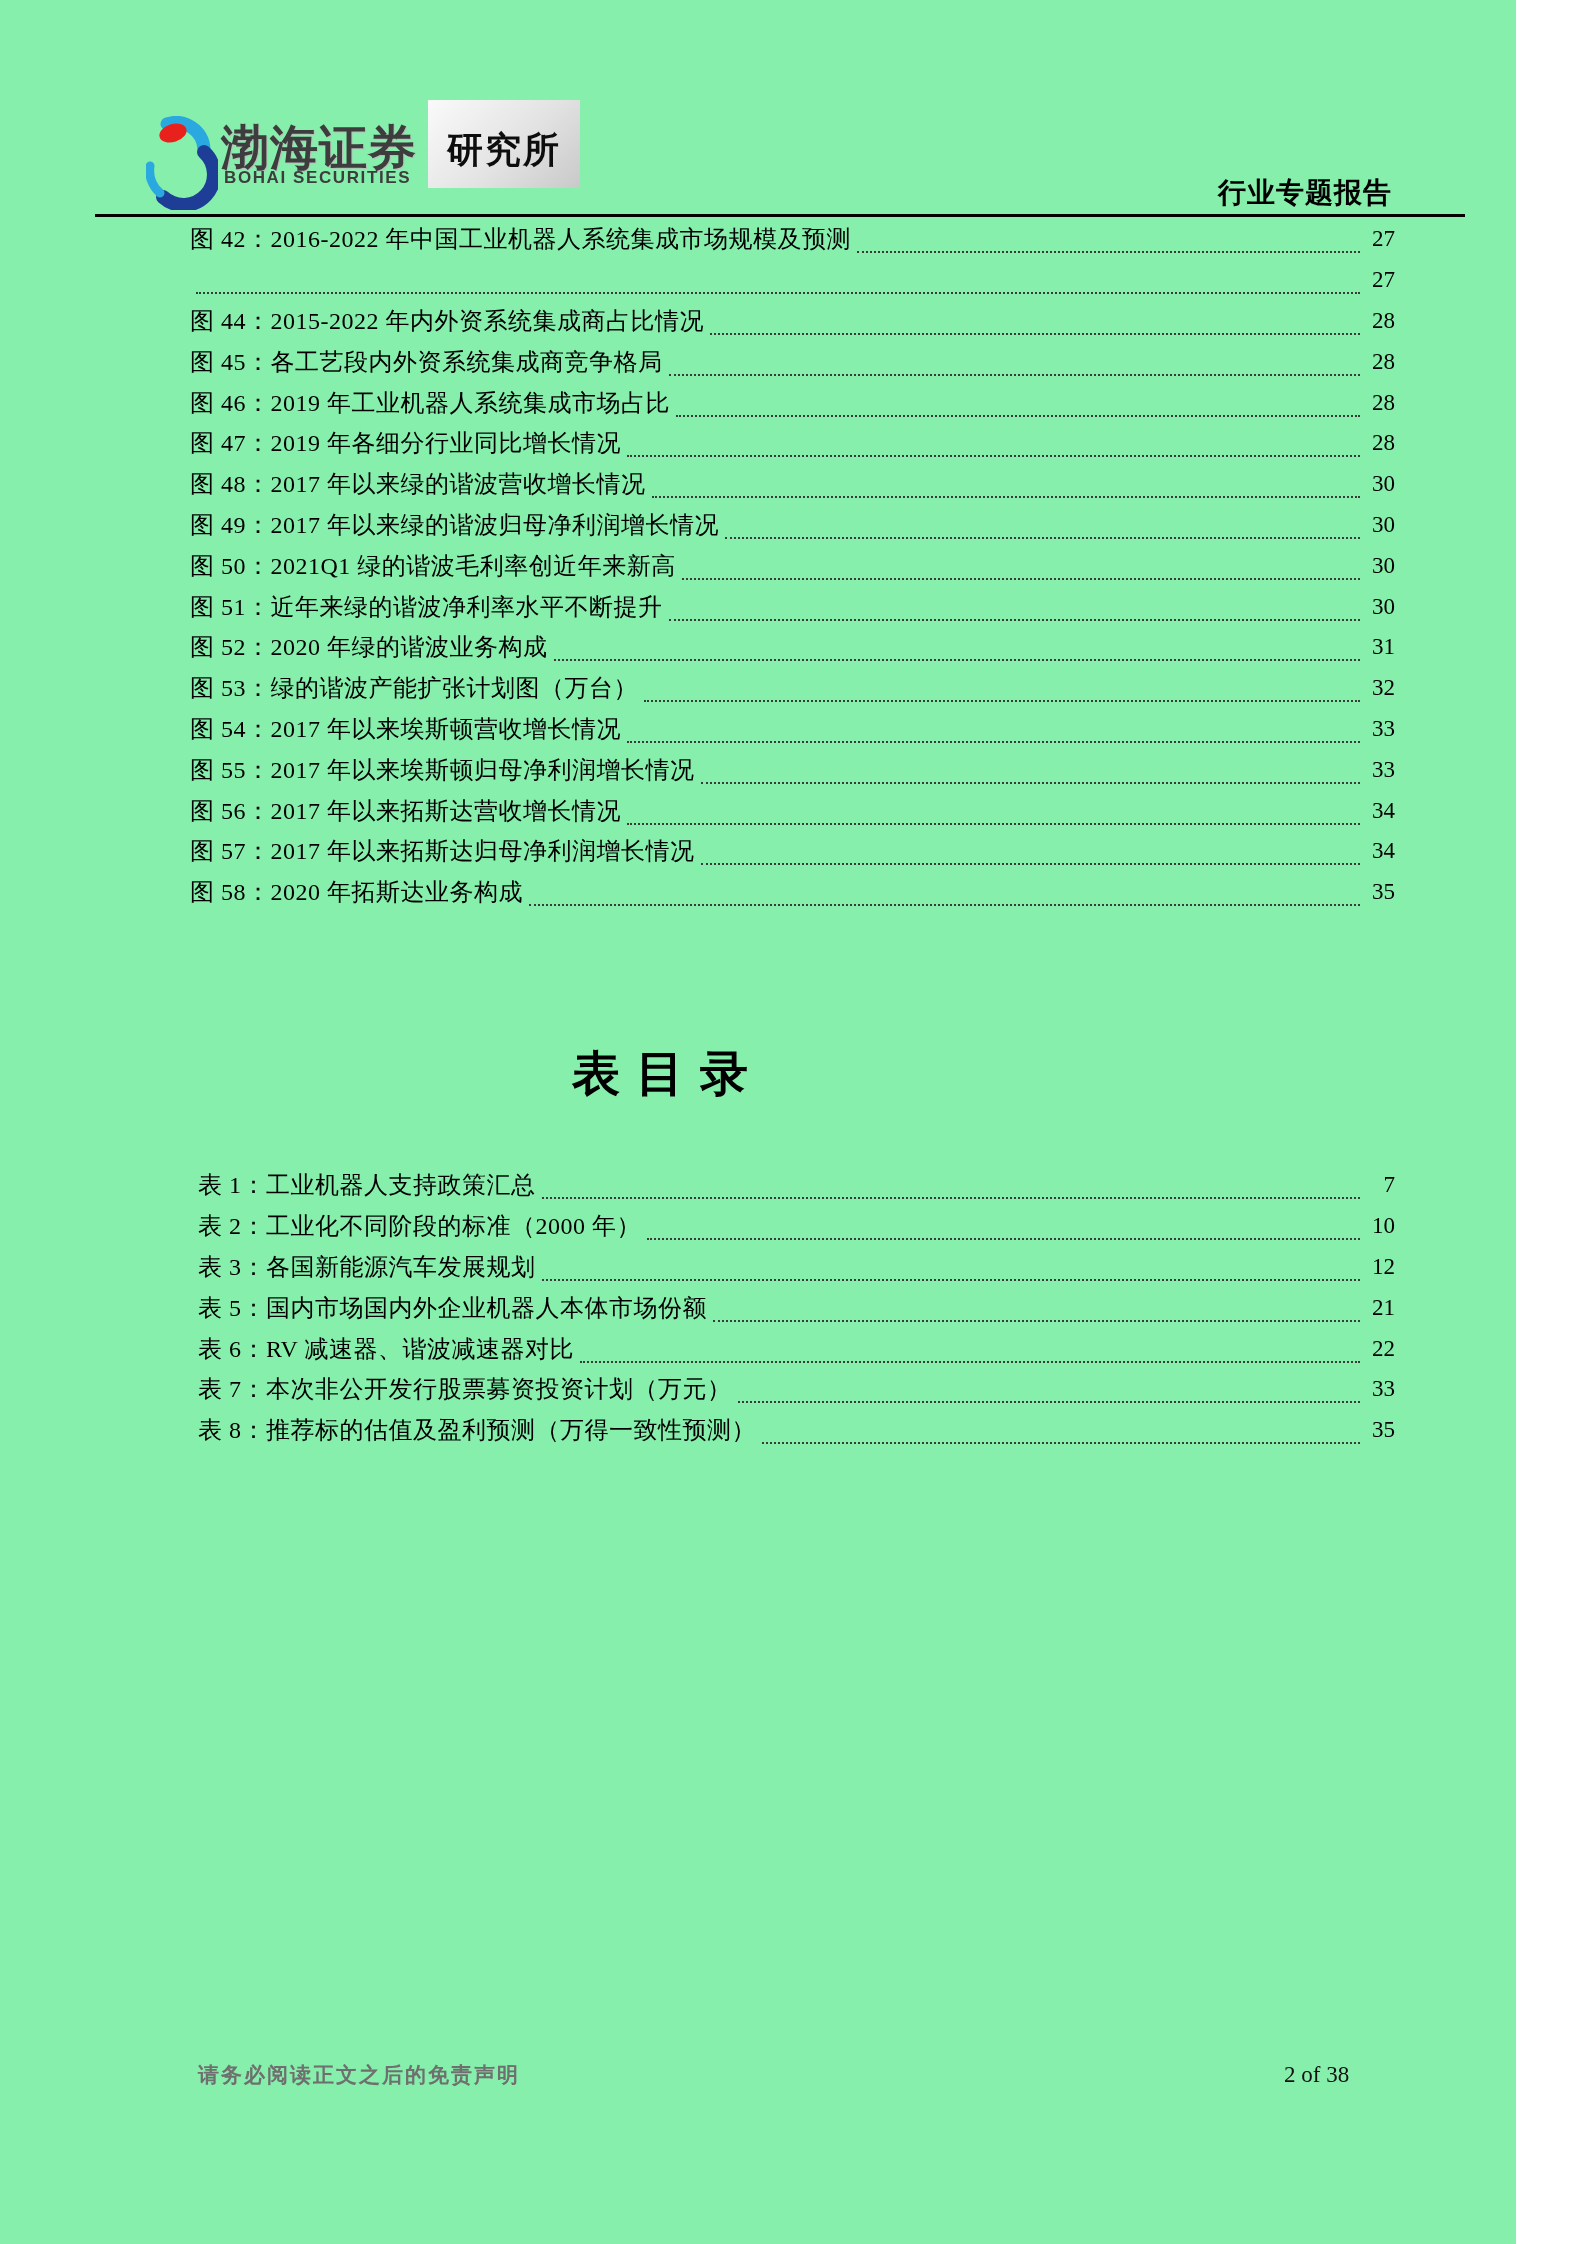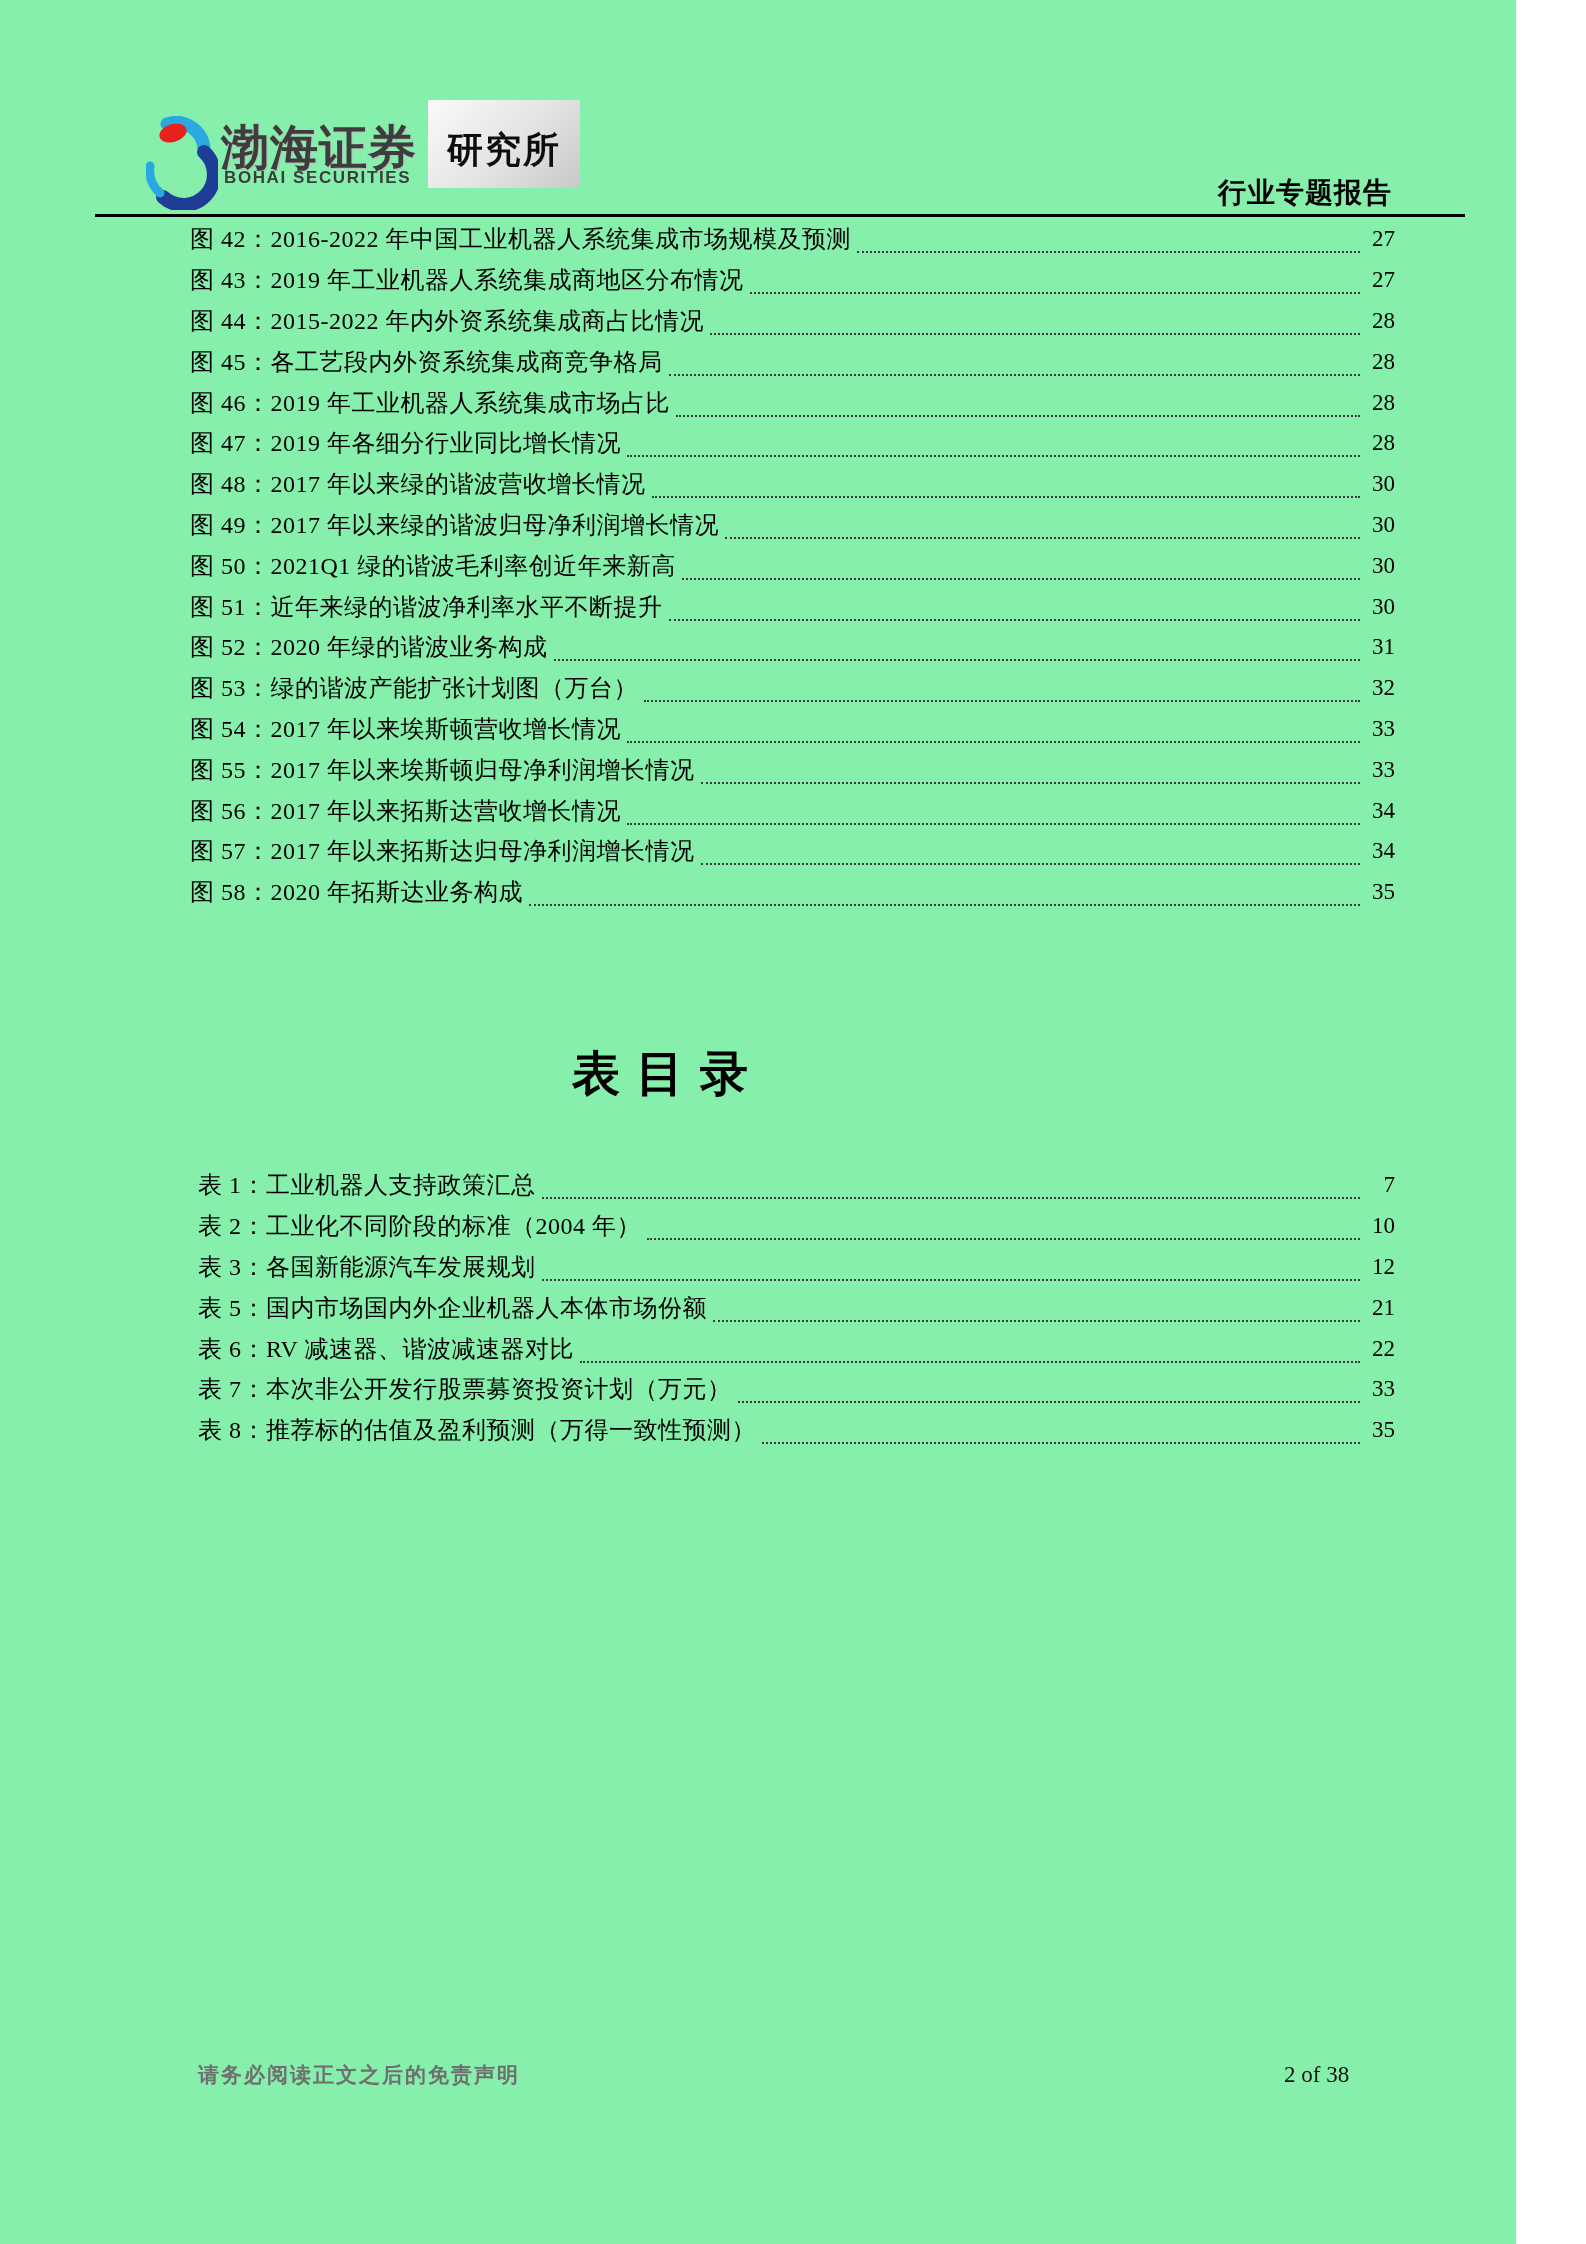--- a/index.html
+++ b/index.html
@@ -93,21 +93,20 @@
   <div class="header-rule"></div>
 
   <ul class="toc figures">
   <li class="toc-row">
     <span class="toc-text">图 42：2016-2022 年中国工业机器人系统集成市场规模及预测</span>
     <span class="leader"></span>
     <span class="toc-page">27</span>
   </li>
 
   <li class="toc-row">
-    <span class="toc-text">图 43：2019 年工业机器人系统集成商地区分布情况</span>
     <span class="leader"></span>
     <span class="toc-page">27</span>
   </li>
 
   <li class="toc-row">
     <span class="toc-text">图 44：2015-2022 年内外资系统集成商占比情况</span>
     <span class="leader"></span>
     <span class="toc-page">28</span>
   </li>
 
@@ -199,21 +198,21 @@
   <h2 class="toc-title">表 目 录</h2>
 
   <ul class="toc tables">
   <li class="toc-row">
     <span class="toc-text">表 1：工业机器人支持政策汇总</span>
     <span class="leader"></span>
     <span class="toc-page">7</span>
   </li>
 
   <li class="toc-row">
-    <span class="toc-text">表 2：工业化不同阶段的标准（2004 年）</span>
+    <span class="toc-text">表 2：工业化不同阶段的标准（2000 年）</span>
     <span class="leader"></span>
     <span class="toc-page">10</span>
   </li>
 
   <li class="toc-row">
     <span class="toc-text">表 3：各国新能源汽车发展规划</span>
     <span class="leader"></span>
     <span class="toc-page">12</span>
   </li>
 

